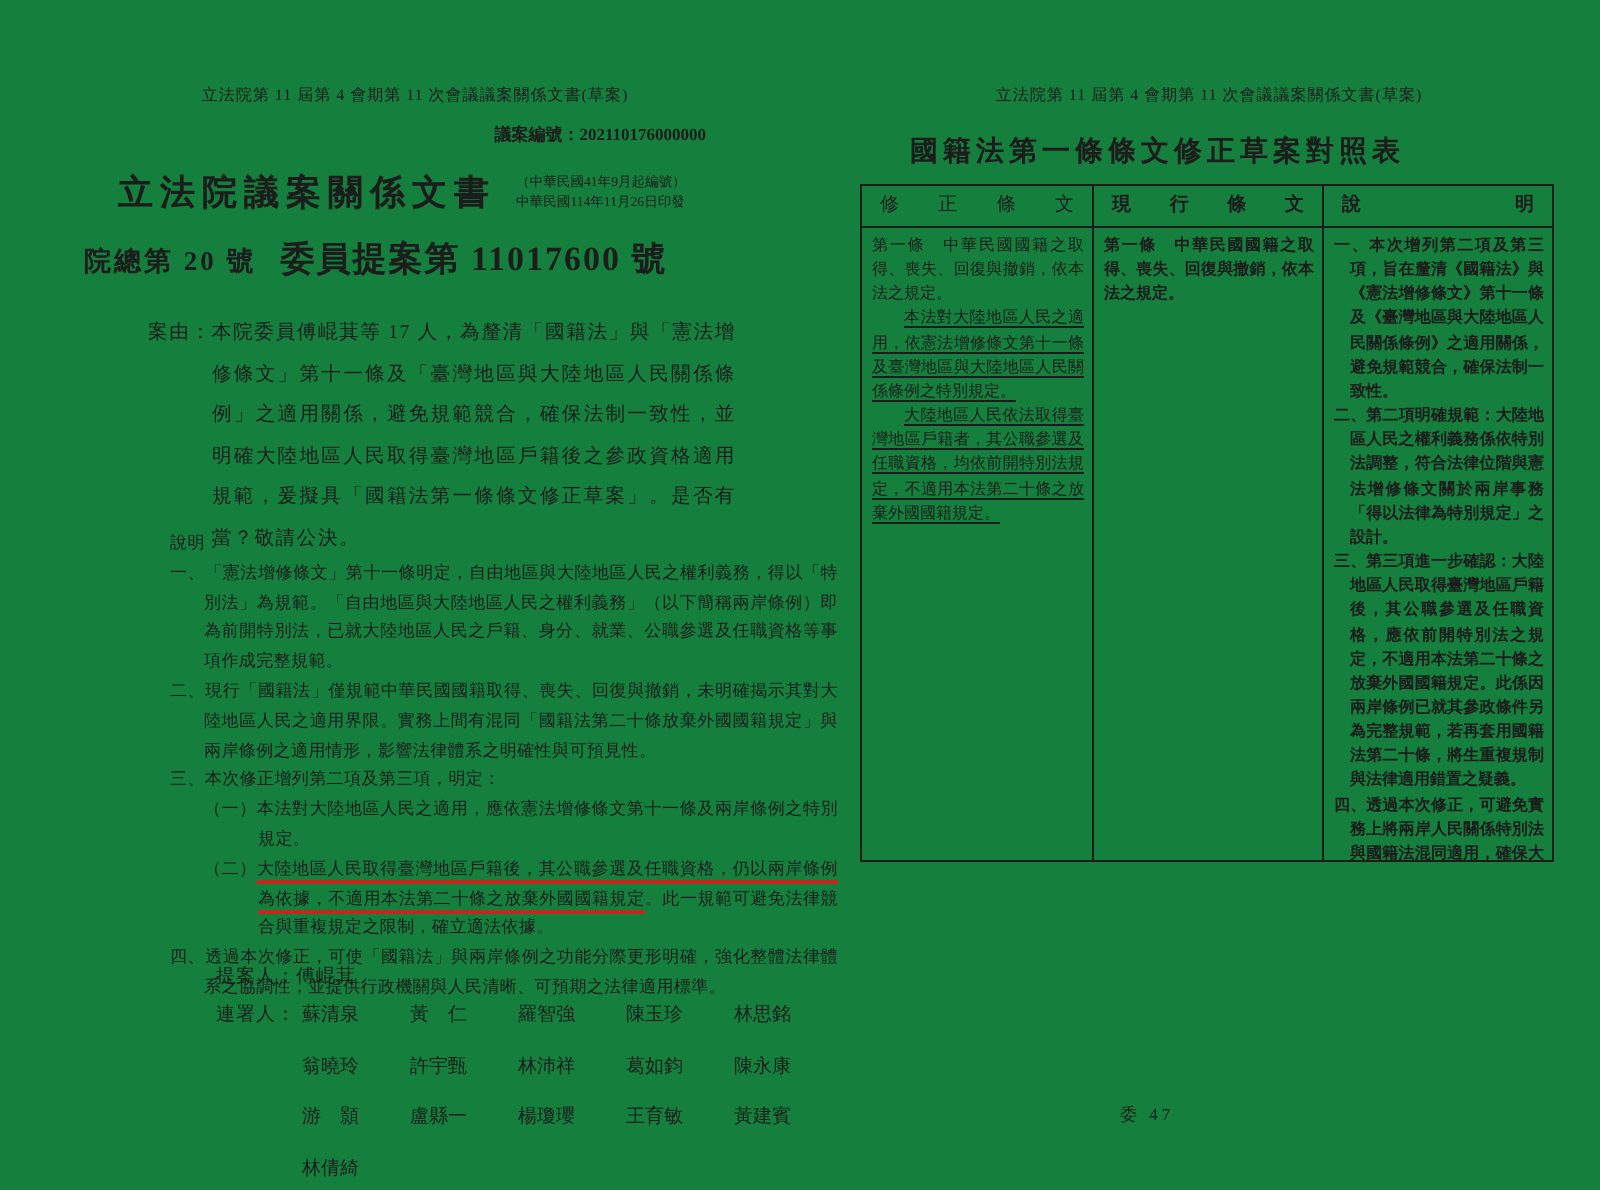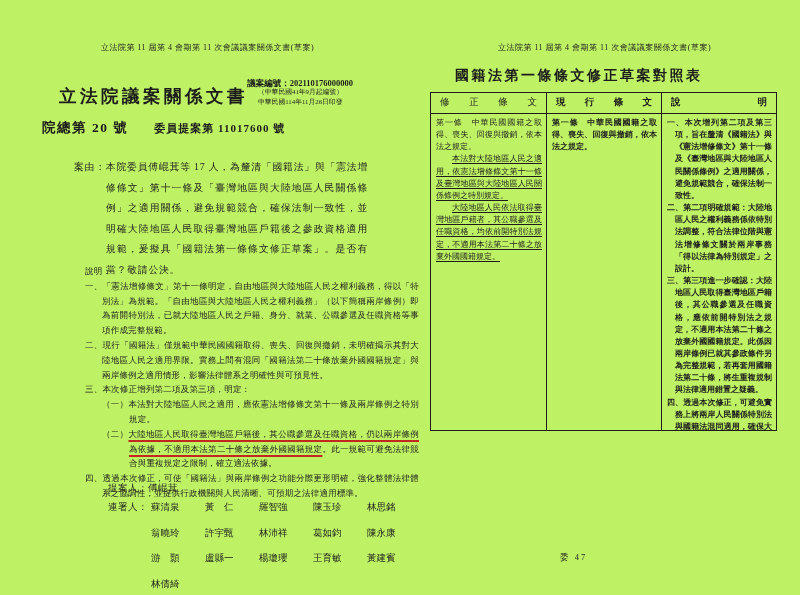--- a/index.html
+++ b/index.html
@@ -1,30 +1,30 @@
 <!DOCTYPE html>
 <html><head>
 <meta charset="utf-8">
 <style>
   * { margin:0; padding:0; box-sizing:border-box; }
   html,body { width:800px; height:595px; background:#ffffff; }
   body {
     font-family:"Liberation Serif","DejaVu Serif",serif;
     color:#1c1c1c;
   }
-  .canvas { position:relative; width:800px; height:595px; overflow:hidden; background:#bef264; }
+  .canvas { position:relative; width:800px; height:595px; overflow:hidden; background:#15803d; }
 
   
   .lp-header { position:absolute; left:55px; top:42px; width:305px; text-align:center; font-size:8px; letter-spacing:.5px; }
-  .lp-billno { position:absolute; left:55px; top:62px; width:298px; text-align:right; font-size:8.5px; font-weight:bold;margin-top:16px; }
+  .lp-billno { position:absolute; left:55px; top:62px; width:298px; text-align:right; font-size:8.5px; font-weight:bold; }
   .lp-title  { position:absolute; left:59px; top:84px; font-size:17.5px; font-weight:bold; letter-spacing:3.5px; }
   .lp-title-note { position:absolute; left:258px; top:87px; font-size:6.8px; line-height:9.5px; letter-spacing:0; }
   .lp-caseline { position:absolute; left:42px; top:118px; white-space:nowrap; }
   .lp-caseno   { font-size:13.5px; font-weight:bold; letter-spacing:1.5px; }
-  .lp-propno   { font-size:11px; font-weight:bold; letter-spacing:1px; margin-left:22px; }
+  .lp-propno   { font-size:17px; font-weight:bold; letter-spacing:1px; margin-left:8px; }
 
   .lp-subject { position:absolute; left:74px; top:157px; width:294px;
     font-size:9.8px; line-height:20.5px; letter-spacing:.8px;
     padding-left:32px; text-indent:-32px; text-align:justify; }
 
   .lp-desc { position:absolute; left:57px; top:264px; width:334px;
     font-size:8.5px; line-height:14.8px; letter-spacing:.2px;margin-left:28px; }
   .d-item { padding-left:17px; text-indent:-17px; text-align:justify; }
   .d-sub  { margin-left:17px; padding-left:27px; text-indent:-27px; text-align:justify; }
   .red-ul { text-decoration:underline; text-decoration-color:#c2281e; text-decoration-thickness:2px; text-underline-offset:2.5px; }

